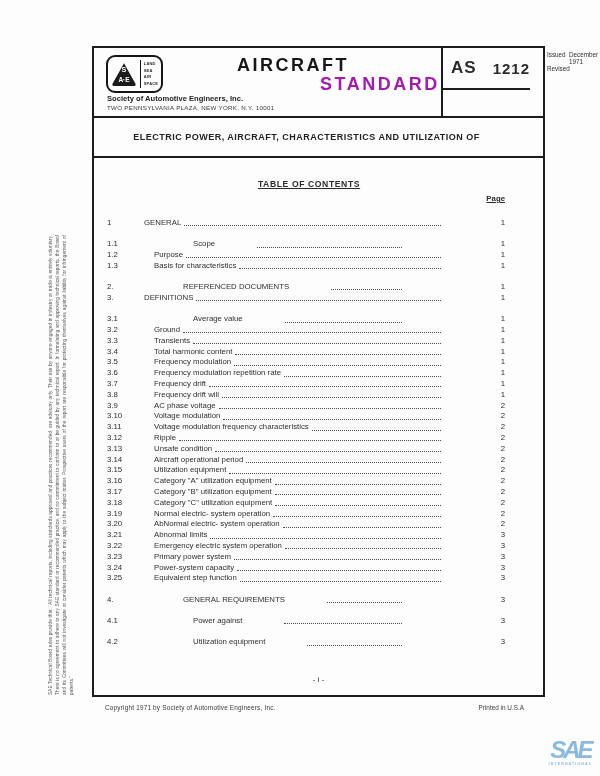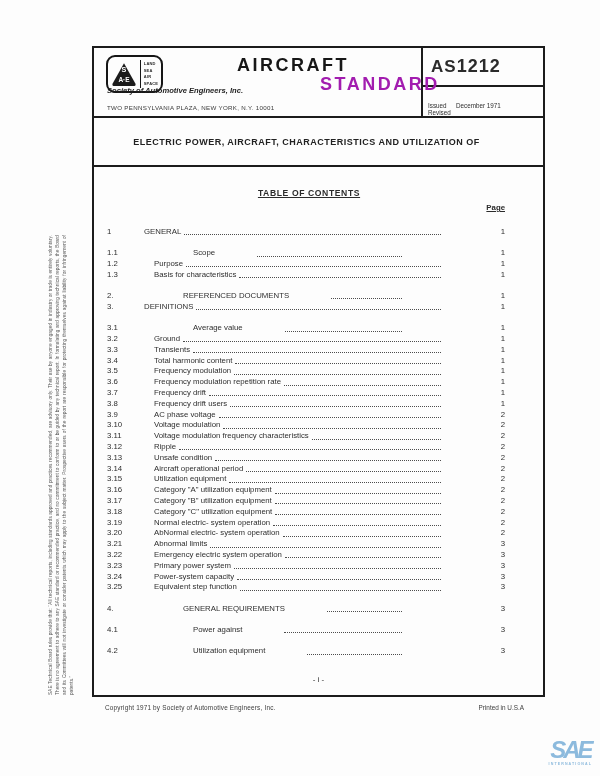--- a/index.html
+++ b/index.html
@@ -21,34 +21,34 @@
   .logo-box {
     position:absolute; left:12px; top:7px; width:57px; height:38px;
     border:2px solid #161616; border-radius:9px; display:flex; align-items:center;
     justify-content:center; gap:3px; padding:2px;
   }
   .logo-tags { display:flex; flex-direction:column; justify-content:center;
     border-left:1px solid #161616; padding-left:3px; height:28px; }
   .logo-tags span { font-size:4px; font-weight:bold; line-height:6.5px; letter-spacing:.2px; }
   .hdr-t1 { position:absolute; left:143px; top:7px; font-size:18px; font-weight:bold; letter-spacing:2.5px; color:#171717; }
   .hdr-t2 { position:absolute; left:226px; top:26px; font-size:18px; font-weight:bold; letter-spacing:2.5px; color:#a21caf; }
-  .org-name { position:absolute; left:13px; top:38px; font-size:7.6px; font-weight:bold; color:#1f1f1f;font-style:italic; }
+  .org-name { position:absolute; left:13px; top:46px; font-size:7.6px; font-weight:bold; color:#1f1f1f; }
   .org-addr { position:absolute; left:13px; top:56px; font-size:6.2px; letter-spacing:.3px; color:#3a3a3a; }
 
-  .hdr-right { width:120px; display:flex; flex-direction:column;gap:12px; }
+  .hdr-right { width:100px; display:flex; flex-direction:row;gap:12px; }
   .as-cell { height:42px; border-bottom:2px solid #1c1c1c; display:flex; align-items:center; padding-left:8px; }
   .as-cell .as-prefix { font-size:17px; font-weight:bold; letter-spacing:1px; }
-  .as-cell .as-num { font-size:18px; font-weight:bold; margin-left:0; letter-spacing:1px; }
+  .as-cell .as-num { font-size:15px; font-weight:bold; margin-left:16px; letter-spacing:1px; }
   .issued-cell { flex:1; padding:3px 4px 0 5px; font-size:6.3px; color:#2e2e2e; }
   .issued-row { display:flex; }
   .issued-row .lbl { width:28px; }
   .issued-row .val { }
 
   
-  .title-band { height:49px; border-bottom:2px solid #1c1c1c; display:flex; align-items:center; justify-content:center; }
+  .title-band { height:40px; border-bottom:2px solid #1c1c1c; display:flex; align-items:center; justify-content:center; }
   .doc-title { font-size:9px; font-weight:bold; letter-spacing:.5px; color:#222; transform:translateX(-12px); }
 
   
   .toc { flex:1; position:relative; padding:21px 36px 0 13px; }
   .toc-heading { text-align:center; font-size:8.6px; font-weight:bold; letter-spacing:.6px;
     text-decoration:underline; margin-bottom:5px; transform:translateX(2px); }
   .toc-pagelabel { text-align:right; font-size:7.8px; font-weight:bold; text-decoration:underline; padding-right:2px; margin-bottom:15px; }
   .toc-list { }
   .toc-row { display:flex; height:10.8px; line-height:10.8px; font-size:7.8px; color:#2e2e2e; }
   .toc-row.gap { margin-top:10.5px;gap:39px; }
@@ -221,21 +221,21 @@
 
   <div class="toc-row indent">
     <span class="toc-num">3.7</span>
     <span class="toc-title">Frequency drift</span>
     <span class="leader"></span>
     <span class="toc-page">1</span>
   </div>
 
   <div class="toc-row indent">
     <span class="toc-num">3.8</span>
-    <span class="toc-title">Frequency drift users</span>
+    <span class="toc-title">Frequency drift will</span>
     <span class="leader"></span>
     <span class="toc-page">1</span>
   </div>
 
   <div class="toc-row indent">
     <span class="toc-num">3.9</span>
     <span class="toc-title">AC phase voltage</span>
     <span class="leader"></span>
     <span class="toc-page">2</span>
   </div>

